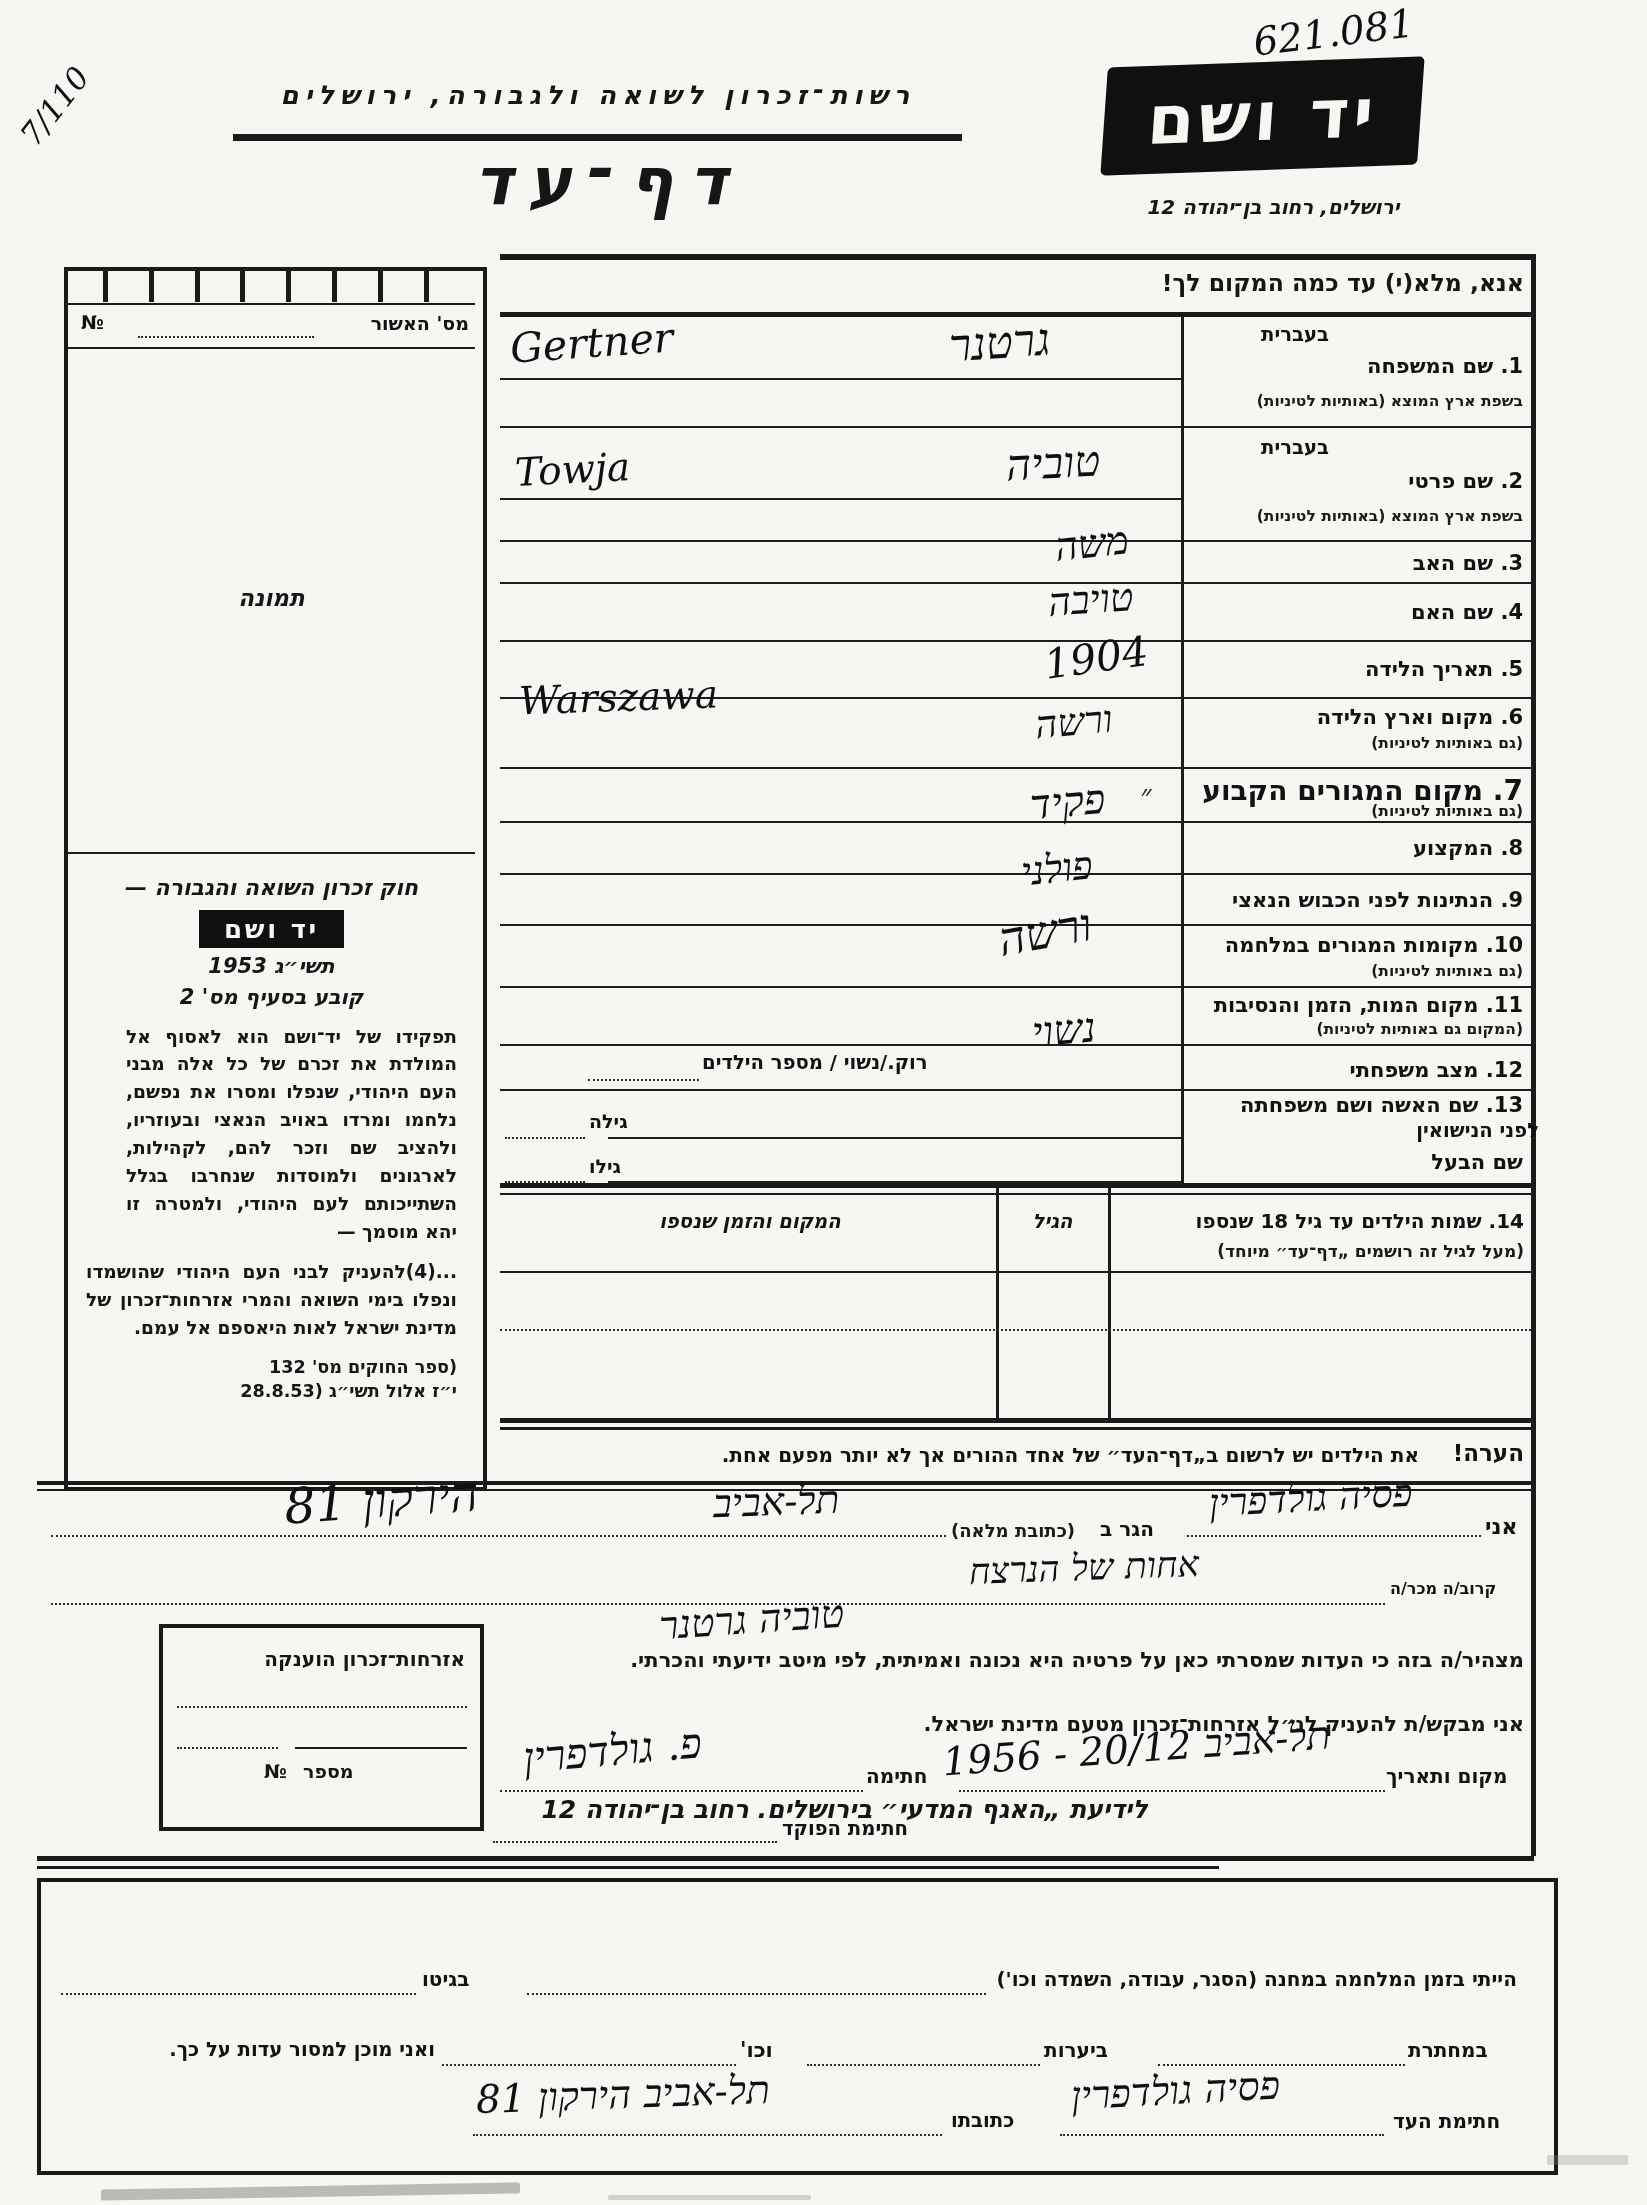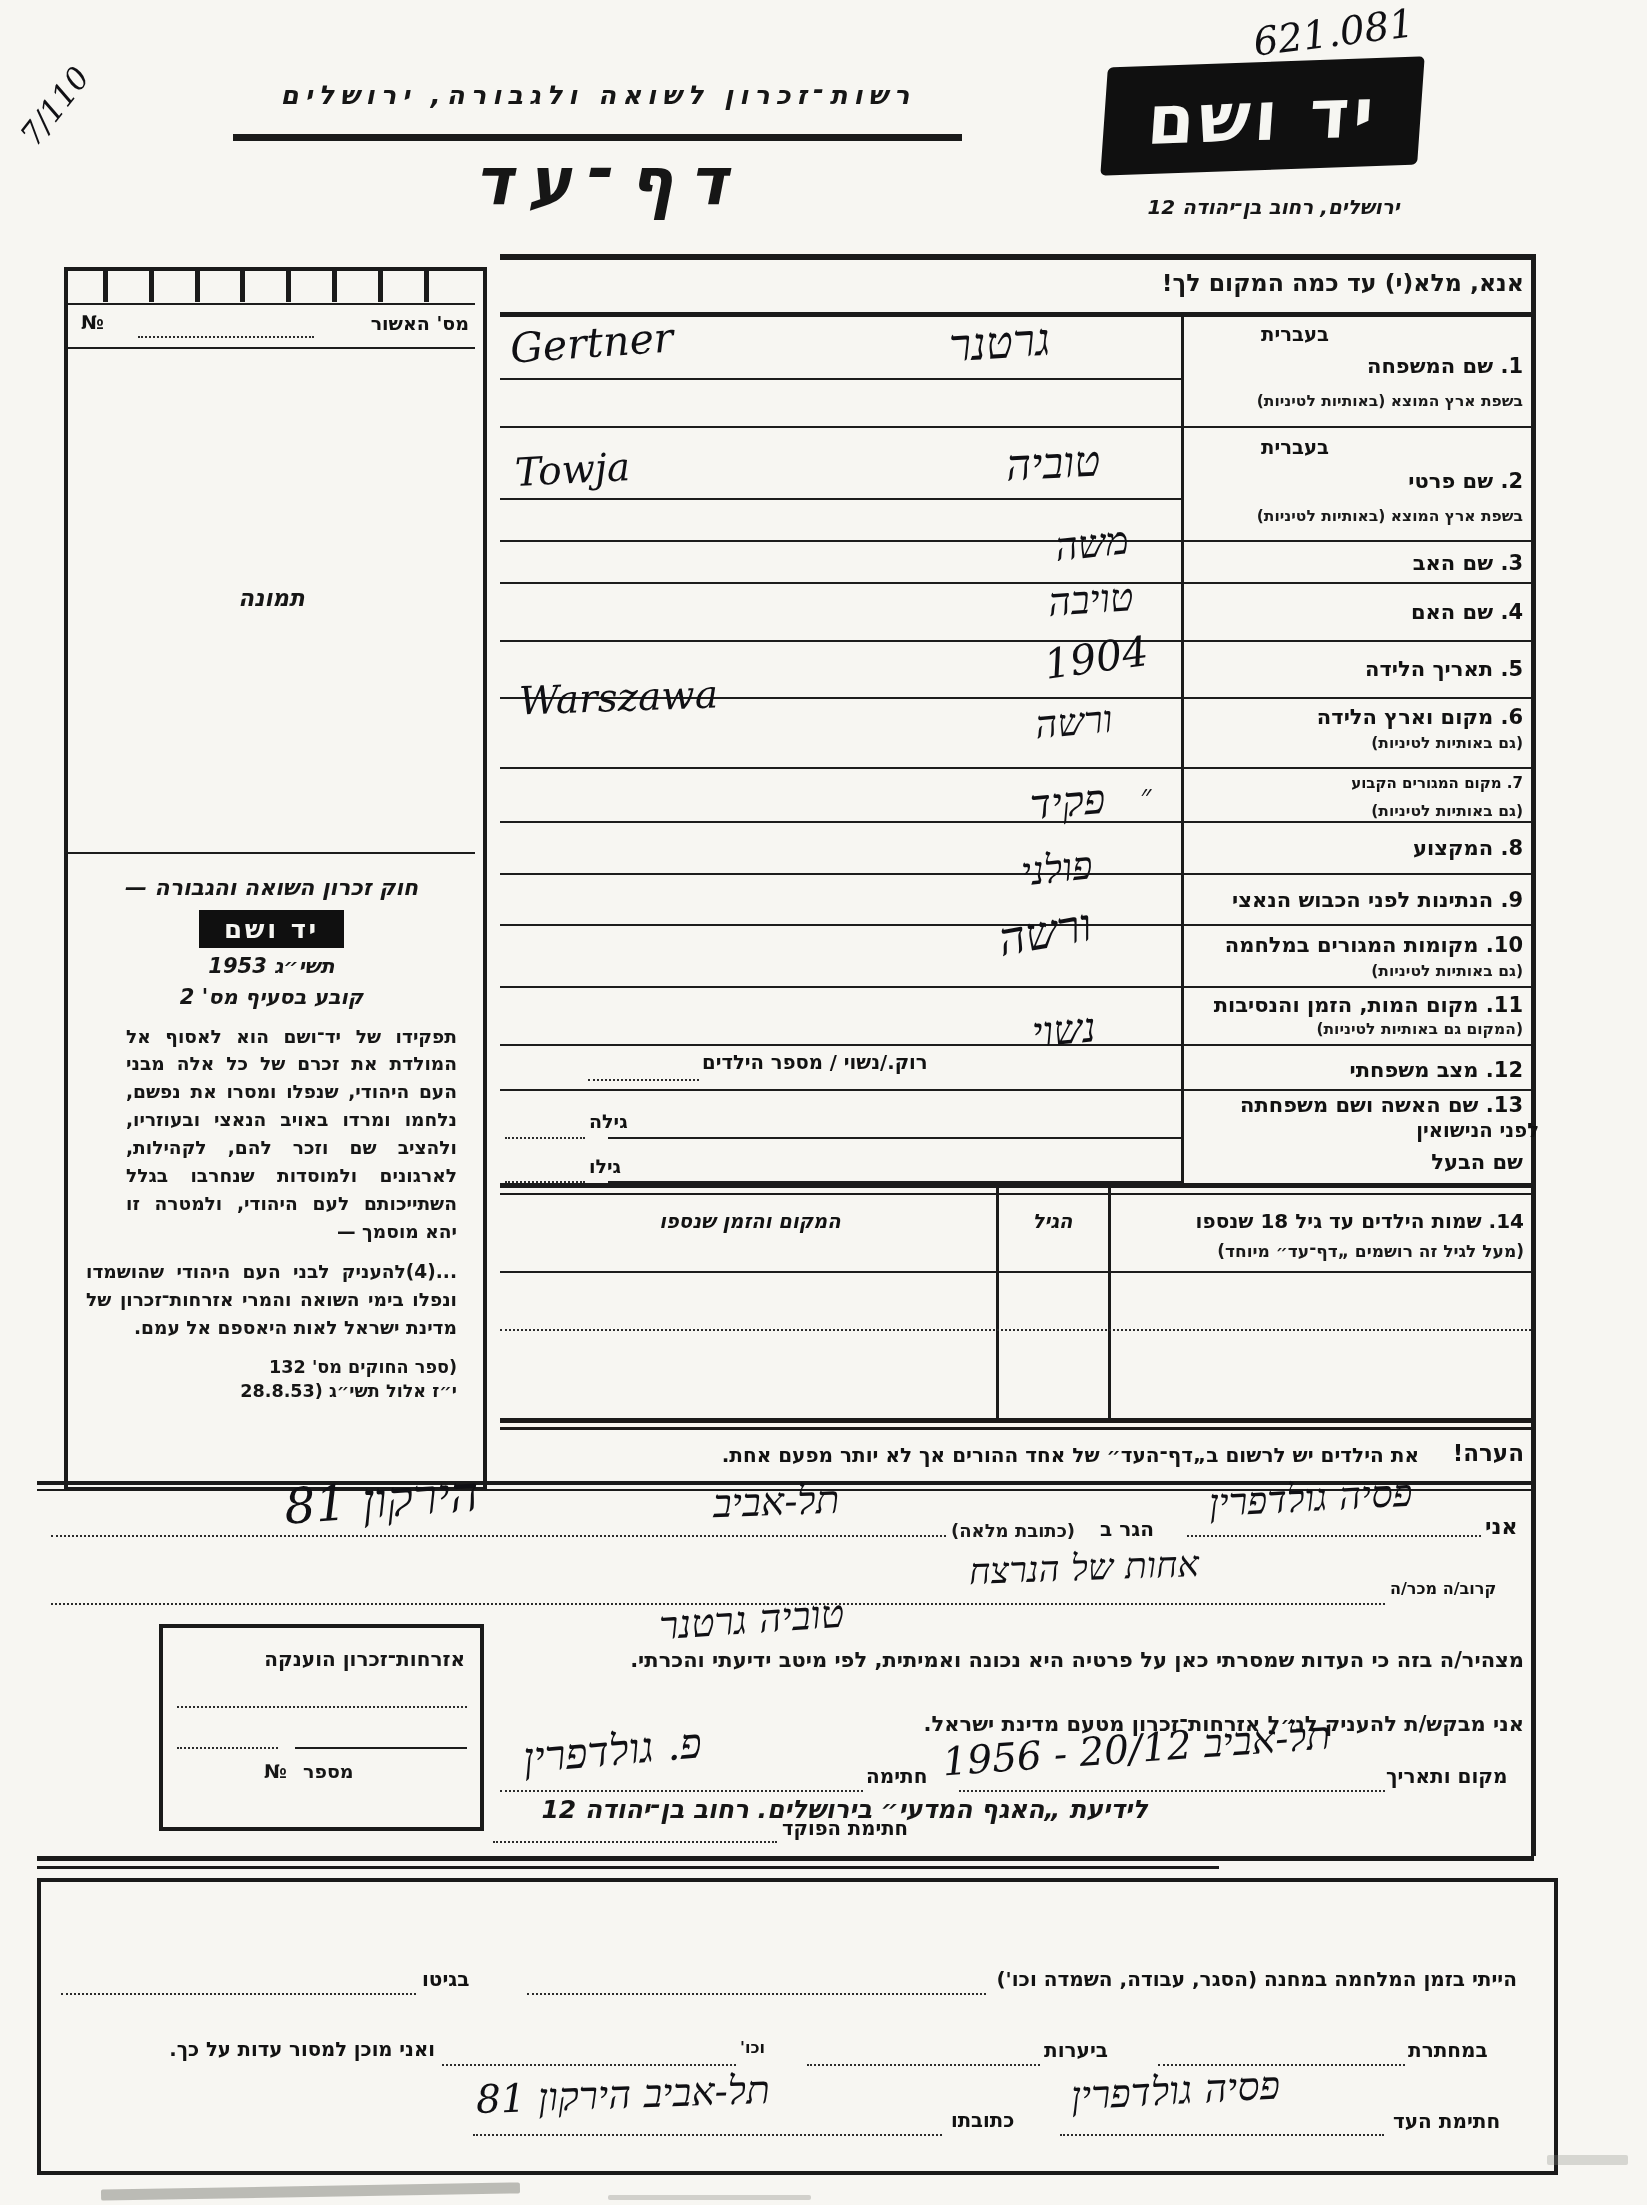--- a/index.html
+++ b/index.html
@@ -80,21 +80,21 @@
 
   <div class="abs lbl r" style="left:1194px;top:436px;width:135px;font-size:19.6px;text-align:right;">בעברית</div>
   <div class="abs lbl r" style="left:1185px;top:469px;width:338px;font-size:21px;">2. שם פרטי</div>
   <div class="abs sub r" style="left:1185px;top:507px;width:338px;">בשפת ארץ המוצא (באותיות לטיניות)</div>
 
   <div class="abs lbl r" style="left:1185px;top:551px;width:338px;font-size:21px;">3. שם האב</div>
   <div class="abs lbl r" style="left:1185px;top:600px;width:338px;font-size:21px;">4. שם האם</div>
   <div class="abs lbl r" style="left:1185px;top:657px;width:338px;font-size:21px;">5. תאריך הלידה</div>
   <div class="abs lbl r" style="left:1185px;top:705px;width:338px;font-size:21px;">6. מקום וארץ הלידה</div>
   <div class="abs sub r" style="left:1185px;top:734px;width:338px;">(גם באותיות לטיניות)</div>
-  <div class="abs lbl r" style="left:1185px;top:774px;width:338px;font-size:15px;">7. מקום המגורים הקבוע</div>
+  <div class="abs lbl r" style="left:1185px;top:774px;width:338px;font-size:28px;">7. מקום המגורים הקבוע</div>
   <div class="abs sub r" style="left:1185px;top:802px;width:338px;">(גם באותיות לטיניות)</div>
   <div class="abs lbl r" style="left:1185px;top:836px;width:338px;font-size:21px;">8. המקצוע</div>
   <div class="abs lbl r" style="left:1185px;top:888px;width:338px;font-size:21px;">9. הנתינות לפני הכבוש הנאצי</div>
   <div class="abs lbl r" style="left:1185px;top:933px;width:338px;font-size:21px;">10. מקומות המגורים במלחמה</div>
   <div class="abs sub r" style="left:1185px;top:962px;width:338px;">(גם באותיות לטיניות)</div>
   <div class="abs lbl r" style="left:1185px;top:993px;width:338px;font-size:21px;">11. מקום המות, הזמן והנסיבות</div>
   <div class="abs sub r" style="left:1185px;top:1020px;width:338px;">(המקום גם באותיות לטיניות)</div>
   <div class="abs lbl r" style="left:1185px;top:1058px;width:338px;font-size:21px;">12. מצב משפחתי</div>
   <div class="abs lbl r" style="left:1185px;top:1093px;width:338px;font-size:21px;">13. שם האשה ושם משפחתה</div>
   <div class="abs lbl r" style="left:1185px;top:1119px;width:338px;font-size:19.6px;padding-left:16px;">לפני הנישואין</div>
@@ -185,21 +185,21 @@
 
   <div class="abs lbl r" style="left:990px;top:1967px;width:527px;font-size:20px;">הייתי בזמן המלחמה במחנה (הסגר, עבודה, השמדה וכו')</div>
   <div class="dl" style="left:527px;top:1993px;width:459px;"></div>
   <div class="abs lbl" style="left:422px;top:1967px;font-size:20px;">בגיטו</div>
   <div class="dl" style="left:61px;top:1993px;width:355px;"></div>
 
   <div class="abs lbl" style="left:1408px;top:2038px;font-size:20px;">במחתרת</div>
   <div class="dl" style="left:1158px;top:2064px;width:247px;"></div>
   <div class="abs lbl" style="left:1044px;top:2038px;font-size:20px;">ביערות</div>
   <div class="dl" style="left:807px;top:2064px;width:233px;"></div>
-  <div class="abs lbl" style="left:740px;top:2038px;font-size:16px;">וכו'</div>
+  <div class="abs lbl" style="left:740px;top:2038px;font-size:21px;">וכו'</div>
   <div class="dl" style="left:442px;top:2064px;width:294px;"></div>
   <div class="abs lbl r" style="left:64px;top:2038px;width:371px;font-size:19.6px;">ואני מוכן למסור עדות על כך.</div>
 
   <div class="abs lbl" style="left:1393px;top:2109px;font-size:20px;">חתימת העד</div>
   <div class="dl" style="left:1060px;top:2134px;width:324px;"></div>
   <div class="abs lbl" style="left:951px;top:2109px;font-size:19.6px;">כתובתו</div>
   <div class="dl" style="left:473px;top:2134px;width:469px;"></div>
 
   <div class="abs hw" style="left:949px;top:316px;font-size:45px;transform:rotate(-4deg);">גרטנר</div>
   <div class="abs hw" style="left:510px;top:319px;font-size:41px;transform:rotate(-4deg);">Gertner</div>

